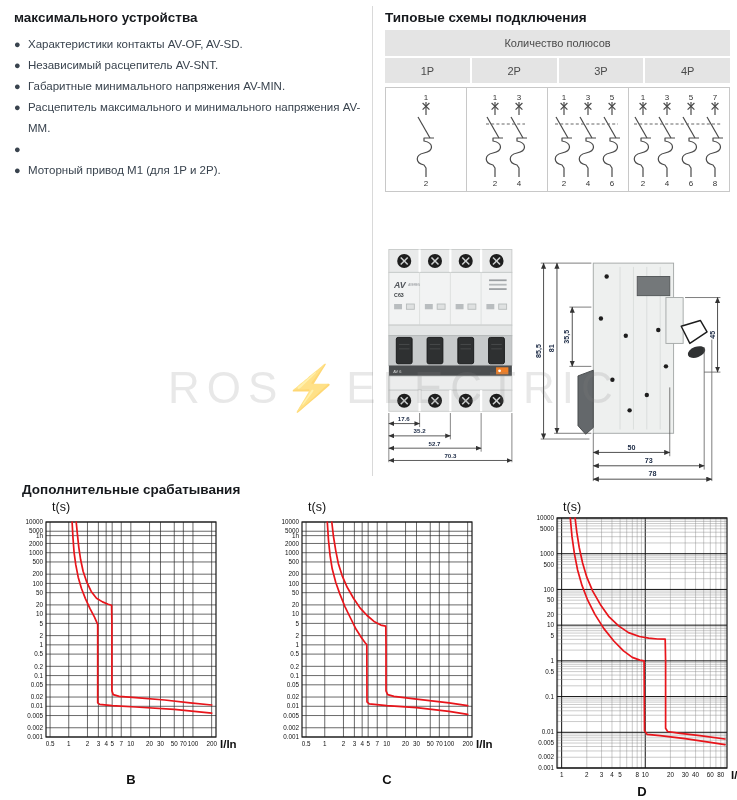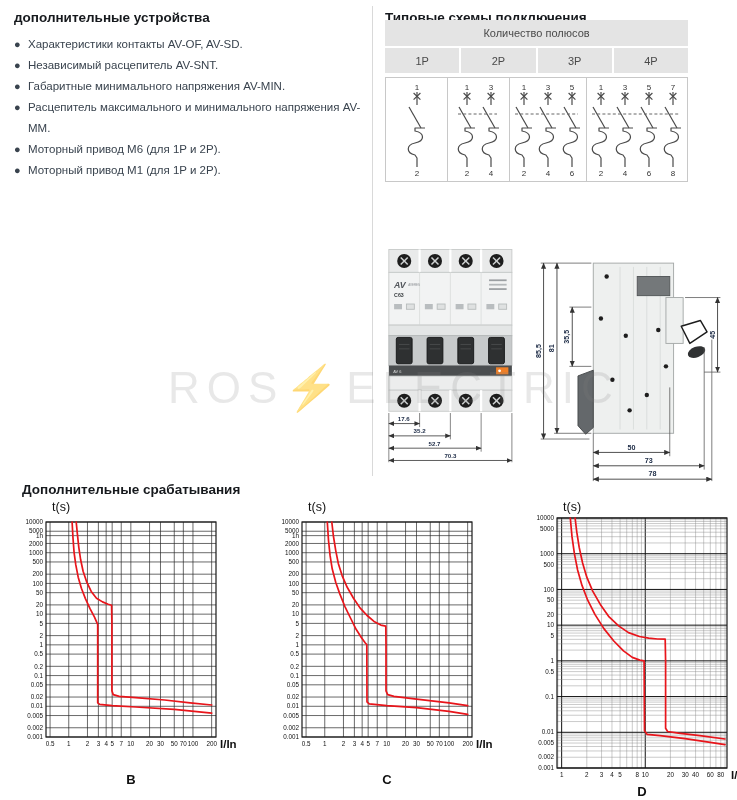--- a/index.html
+++ b/index.html
@@ -8,21 +8,21 @@
   .h1{font-size:13.5px;font-weight:700;color:#16191d;}
   
   .left-sec{position:absolute;left:14px;top:10px;width:352px;}
   .left-sec .h1{margin-bottom:9px;}
   .b-row{display:flex;align-items:flex-start;font-size:11.5px;line-height:21px;color:#39434e;}
   .b-dot{width:14px;flex:0 0 14px;font-size:11px;}
   
   .vdiv{position:absolute;left:372px;top:6px;width:1px;height:470px;background:#d9d9d9;}
   
   .schemes-head{position:absolute;left:385px;top:10px;}
-  .ptable{position:absolute;left:385px;top:20px;width:303px;text-align:center;}
+  .ptable{position:absolute;left:385px;top:30px;width:345px;text-align:center;}
   .prow1{height:26px;background:#e4e4e4;display:flex;align-items:center;justify-content:center;
          font-size:11px;color:#4a4a4a;margin-bottom:2px;}
   .prow2{display:flex;gap:2px;margin-bottom:4px;}
   .prow2 div{flex:1;height:25px;background:#e4e4e4;display:flex;align-items:center;justify-content:center;
          font-size:11px;color:#4a4a4a;}
   .pdiag{display:flex;border:1px solid #c8c8c8;height:103px;}
   .pdiag .cell{flex:1;display:flex;align-items:center;justify-content:center;background:#fff;}
   .pdiag .cell + .cell{border-left:1px solid #c8c8c8;}
   
   .dims-head{position:absolute;left:385px;top:219px;}
@@ -36,40 +36,39 @@
   .curves-head{position:absolute;left:22px;top:482px;}
   .chart{position:absolute;}
   text{font-family:"Liberation Sans",sans-serif;}
 </style>
 </head>
 <body>
 
 <div class="page">
 
   <div class="left-sec">
-    <div class="h1">дополнительные устройства</div>
+    <div class="h1">максимального устройства</div>
     <div class="b-row">
         <span class="b-dot">●</span>
         <span>Характеристики  контакты  AV-OF, AV-SD.</span>
       </div>
     <div class="b-row">
         <span class="b-dot">●</span>
         <span>Независимый расцепитель  AV-SNT.</span>
       </div>
     <div class="b-row">
         <span class="b-dot">●</span>
         <span>Габаритные минимального напряжения AV-MIN.</span>
       </div>
     <div class="b-row">
         <span class="b-dot">●</span>
         <span>Расцепитель максимального и минимального напряжения AV-MM.</span>
       </div>
     <div class="b-row">
         <span class="b-dot">●</span>
-        <span>Моторный привод M6 (для 1P и 2P).</span>
       </div>
     <div class="b-row">
         <span class="b-dot">●</span>
         <span>Моторный привод M1 (для 1P и 2P).</span>
       </div>
   </div>
 
   <div class="vdiv"></div>
 
   <div class="schemes-head h1">Типовые схемы подключения</div>

